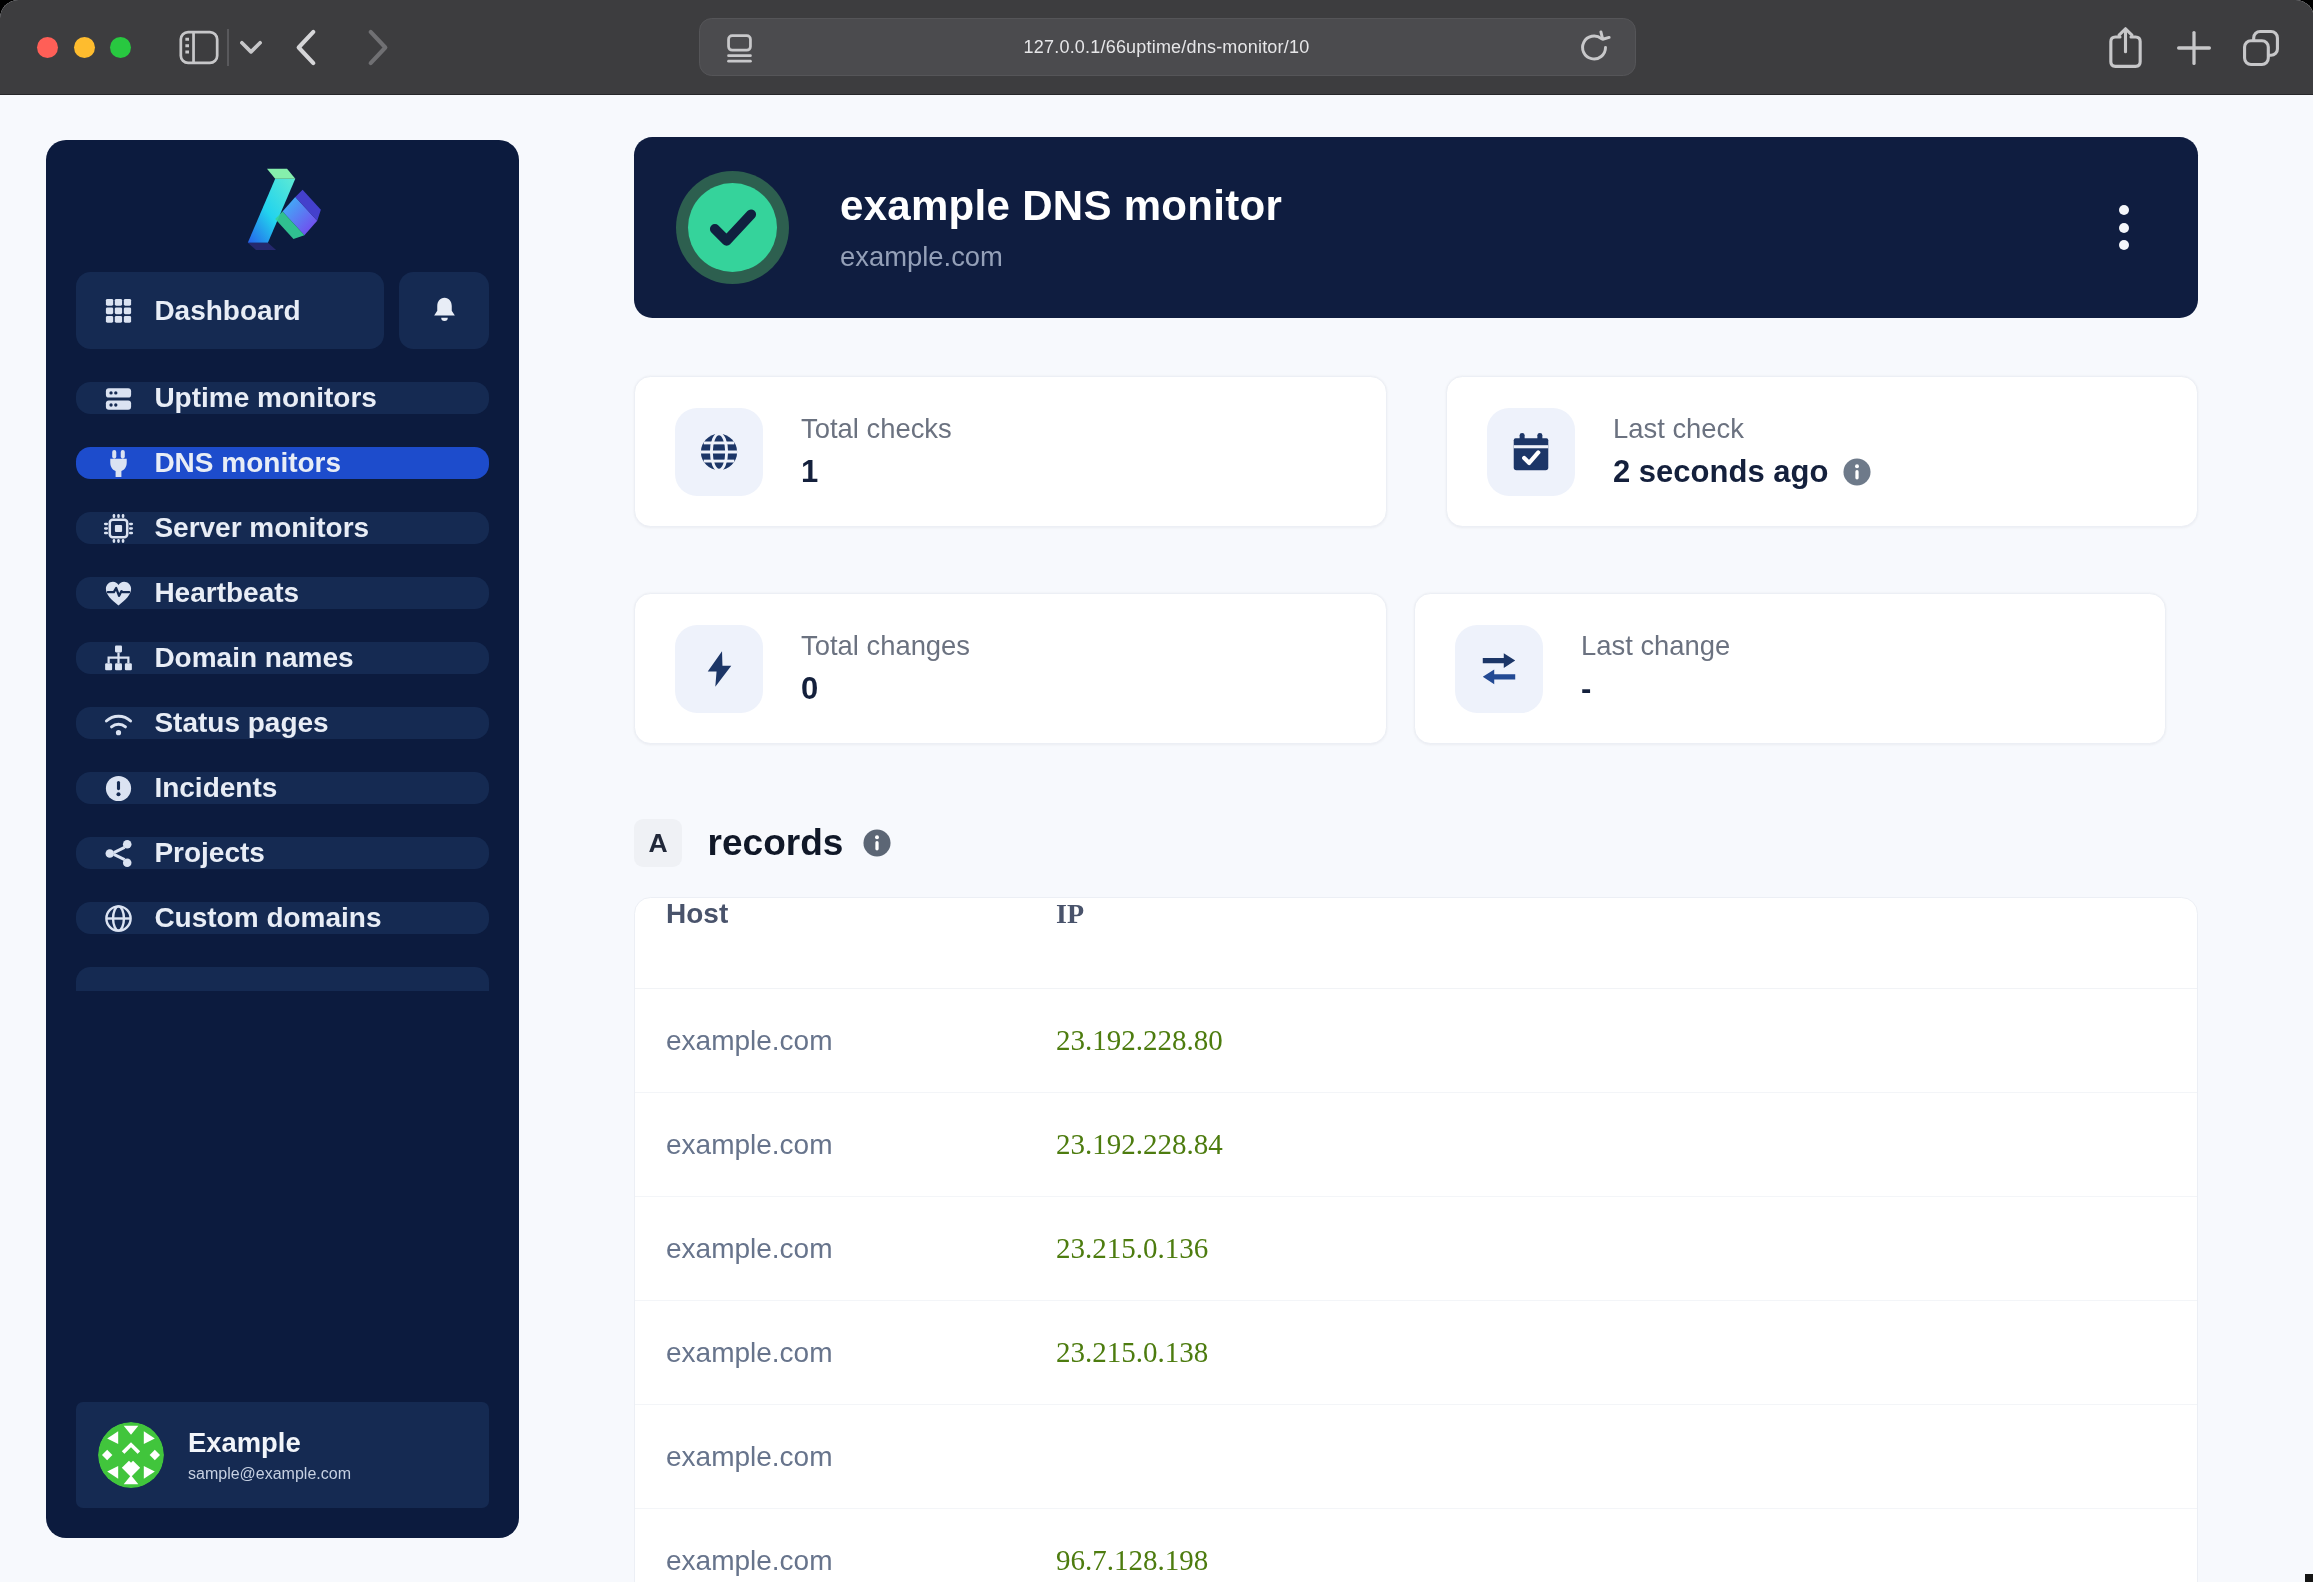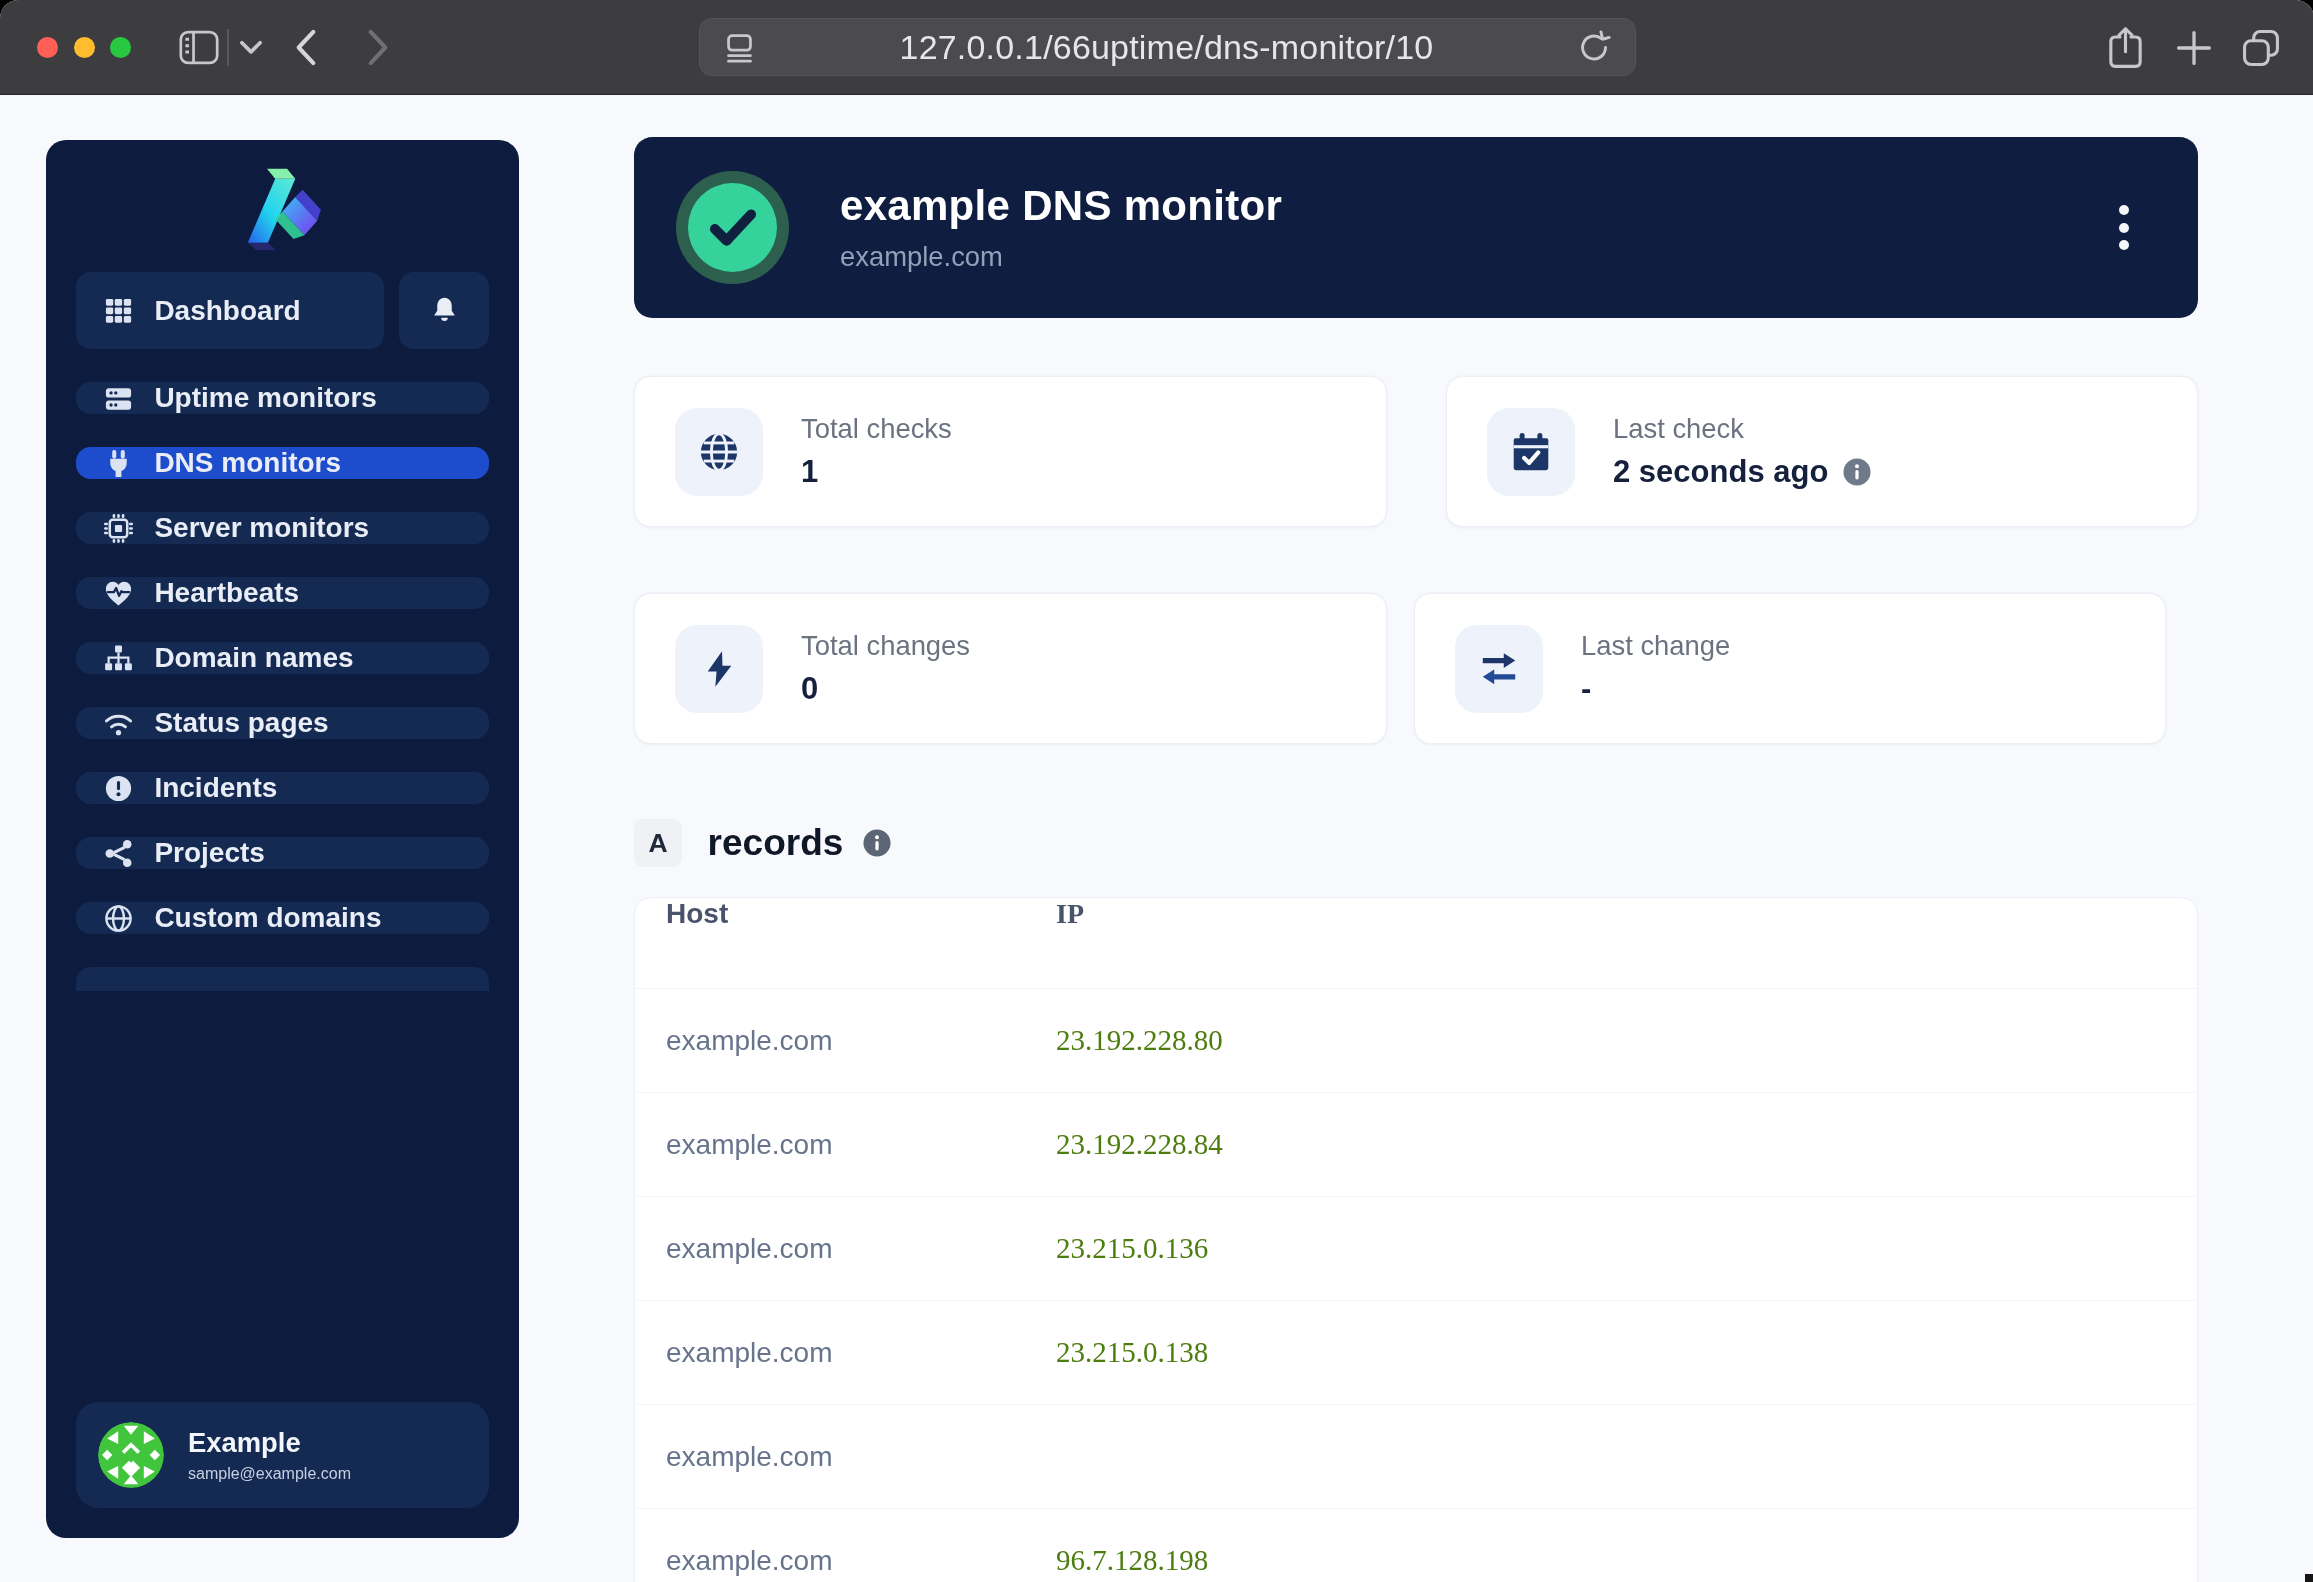--- a/index.html
+++ b/index.html
@@ -8,34 +8,34 @@
   .window { position:relative; width:2314px; height:1583px; border-radius:18.3px 18.3px 0 0; overflow:hidden; background:#f7f9fd; }
 
   
   .toolbar { position:relative; height:95px; background:#3d3d3f; border-bottom:0.9px solid #27272a; }
   .traffic { position:absolute; top:37px; left:37px; display:flex; gap:15.5px; }
   .traffic span { width:21px; height:21px; border-radius:50%; display:block; }
   .tl-red{ background:#ff5f57; } .tl-yellow{ background:#febc2e; } .tl-green{ background:#28c840; }
   .tb-ic { position:absolute; top:0; height:95px; display:flex; align-items:center; justify-content:center; color:#c7c7c9; }
   .tb-divider { position:absolute; left:227px; top:29px; width:1.8px; height:37px; background:#59595c; }
   .urlbar { position:absolute; left:699px; top:18.3px; width:937px; height:58px; background:#4b4b4e; border:0.9px solid #555558; border-radius:12.8px; display:flex; align-items:center; }
-  .url-text { flex:1; text-align:center; color:#e6e6e8; font-size:34px; letter-spacing:0.2px; }
+  .url-text { flex:1; text-align:center; color:#e6e6e8; font-size:18px; letter-spacing:0.2px; }
   .urlbar svg { flex:none; }
 
   
   .sidebar { position:absolute; left:46px; top:140px; width:473px; height:1398px; background:#0c1b3e; border-radius:20px; padding:24px 30px 30px 30px; display:flex; flex-direction:column; }
   .logo { width:95px; height:86px; margin:0 auto 22px auto; flex:none; }
   .nav { display:flex; flex-direction:column; gap:33px; }
   .nav-row { display:flex; gap:14.6px; }
   .nav-item { height:77px; border-radius:14.6px; background:#152a52; color:#e8edf6; display:flex; align-items:center; gap:20px; padding:0 27.4px; font-size:28px; font-weight:700; cursor:pointer; flex:1; }
   .nav-item .nicon { width:31px; height:31px; flex:none; color:#dbe3f2; display:flex; }
   .nav-item.active { background:#1d4ccc; }
   .bell-btn { flex:none; width:90px; height:77px; border-radius:14.6px; background:#152a52; display:flex; align-items:center; justify-content:center; color:#e8edf6; cursor:pointer; }
   .sliver { margin-top:33px; height:24px; border-radius:14.6px 14.6px 0 0; background:#152a52; }
-  .user-card { margin-top:auto; background:#152a52; border-radius:22px; height:106px; display:flex; align-items:center; gap:24px; padding:15px 22px; cursor:pointer; }
+  .user-card { margin-top:auto; background:#152a52; border-radius:7px; height:106px; display:flex; align-items:center; gap:24px; padding:15px 22px; cursor:pointer; }
   .avatar { width:66px; height:66px; border-radius:50%; flex:none; overflow:hidden; }
   .user-name { color:#f2f5fa; font-size:27.4px; font-weight:700; }
   .user-email { color:#c6d0e2; font-size:16px; margin-top:5.5px; }
 
   
   .main { position:absolute; left:634px; top:137px; width:1564px; }
   .hero { position:absolute; left:0; top:0; width:1564px; height:181px; background:#0f1d40; border-radius:18.3px; display:flex; align-items:center; padding:0 60px 0 42px; }
   .check-wrap { width:113px; height:113px; border-radius:50%; background:#2d5f4f; display:flex; align-items:center; justify-content:center; flex:none; }
   .check-inner { width:89px; height:89px; border-radius:50%; background:#35d39b; display:flex; align-items:center; justify-content:center; }
   .hero-text { margin-left:51px; }

